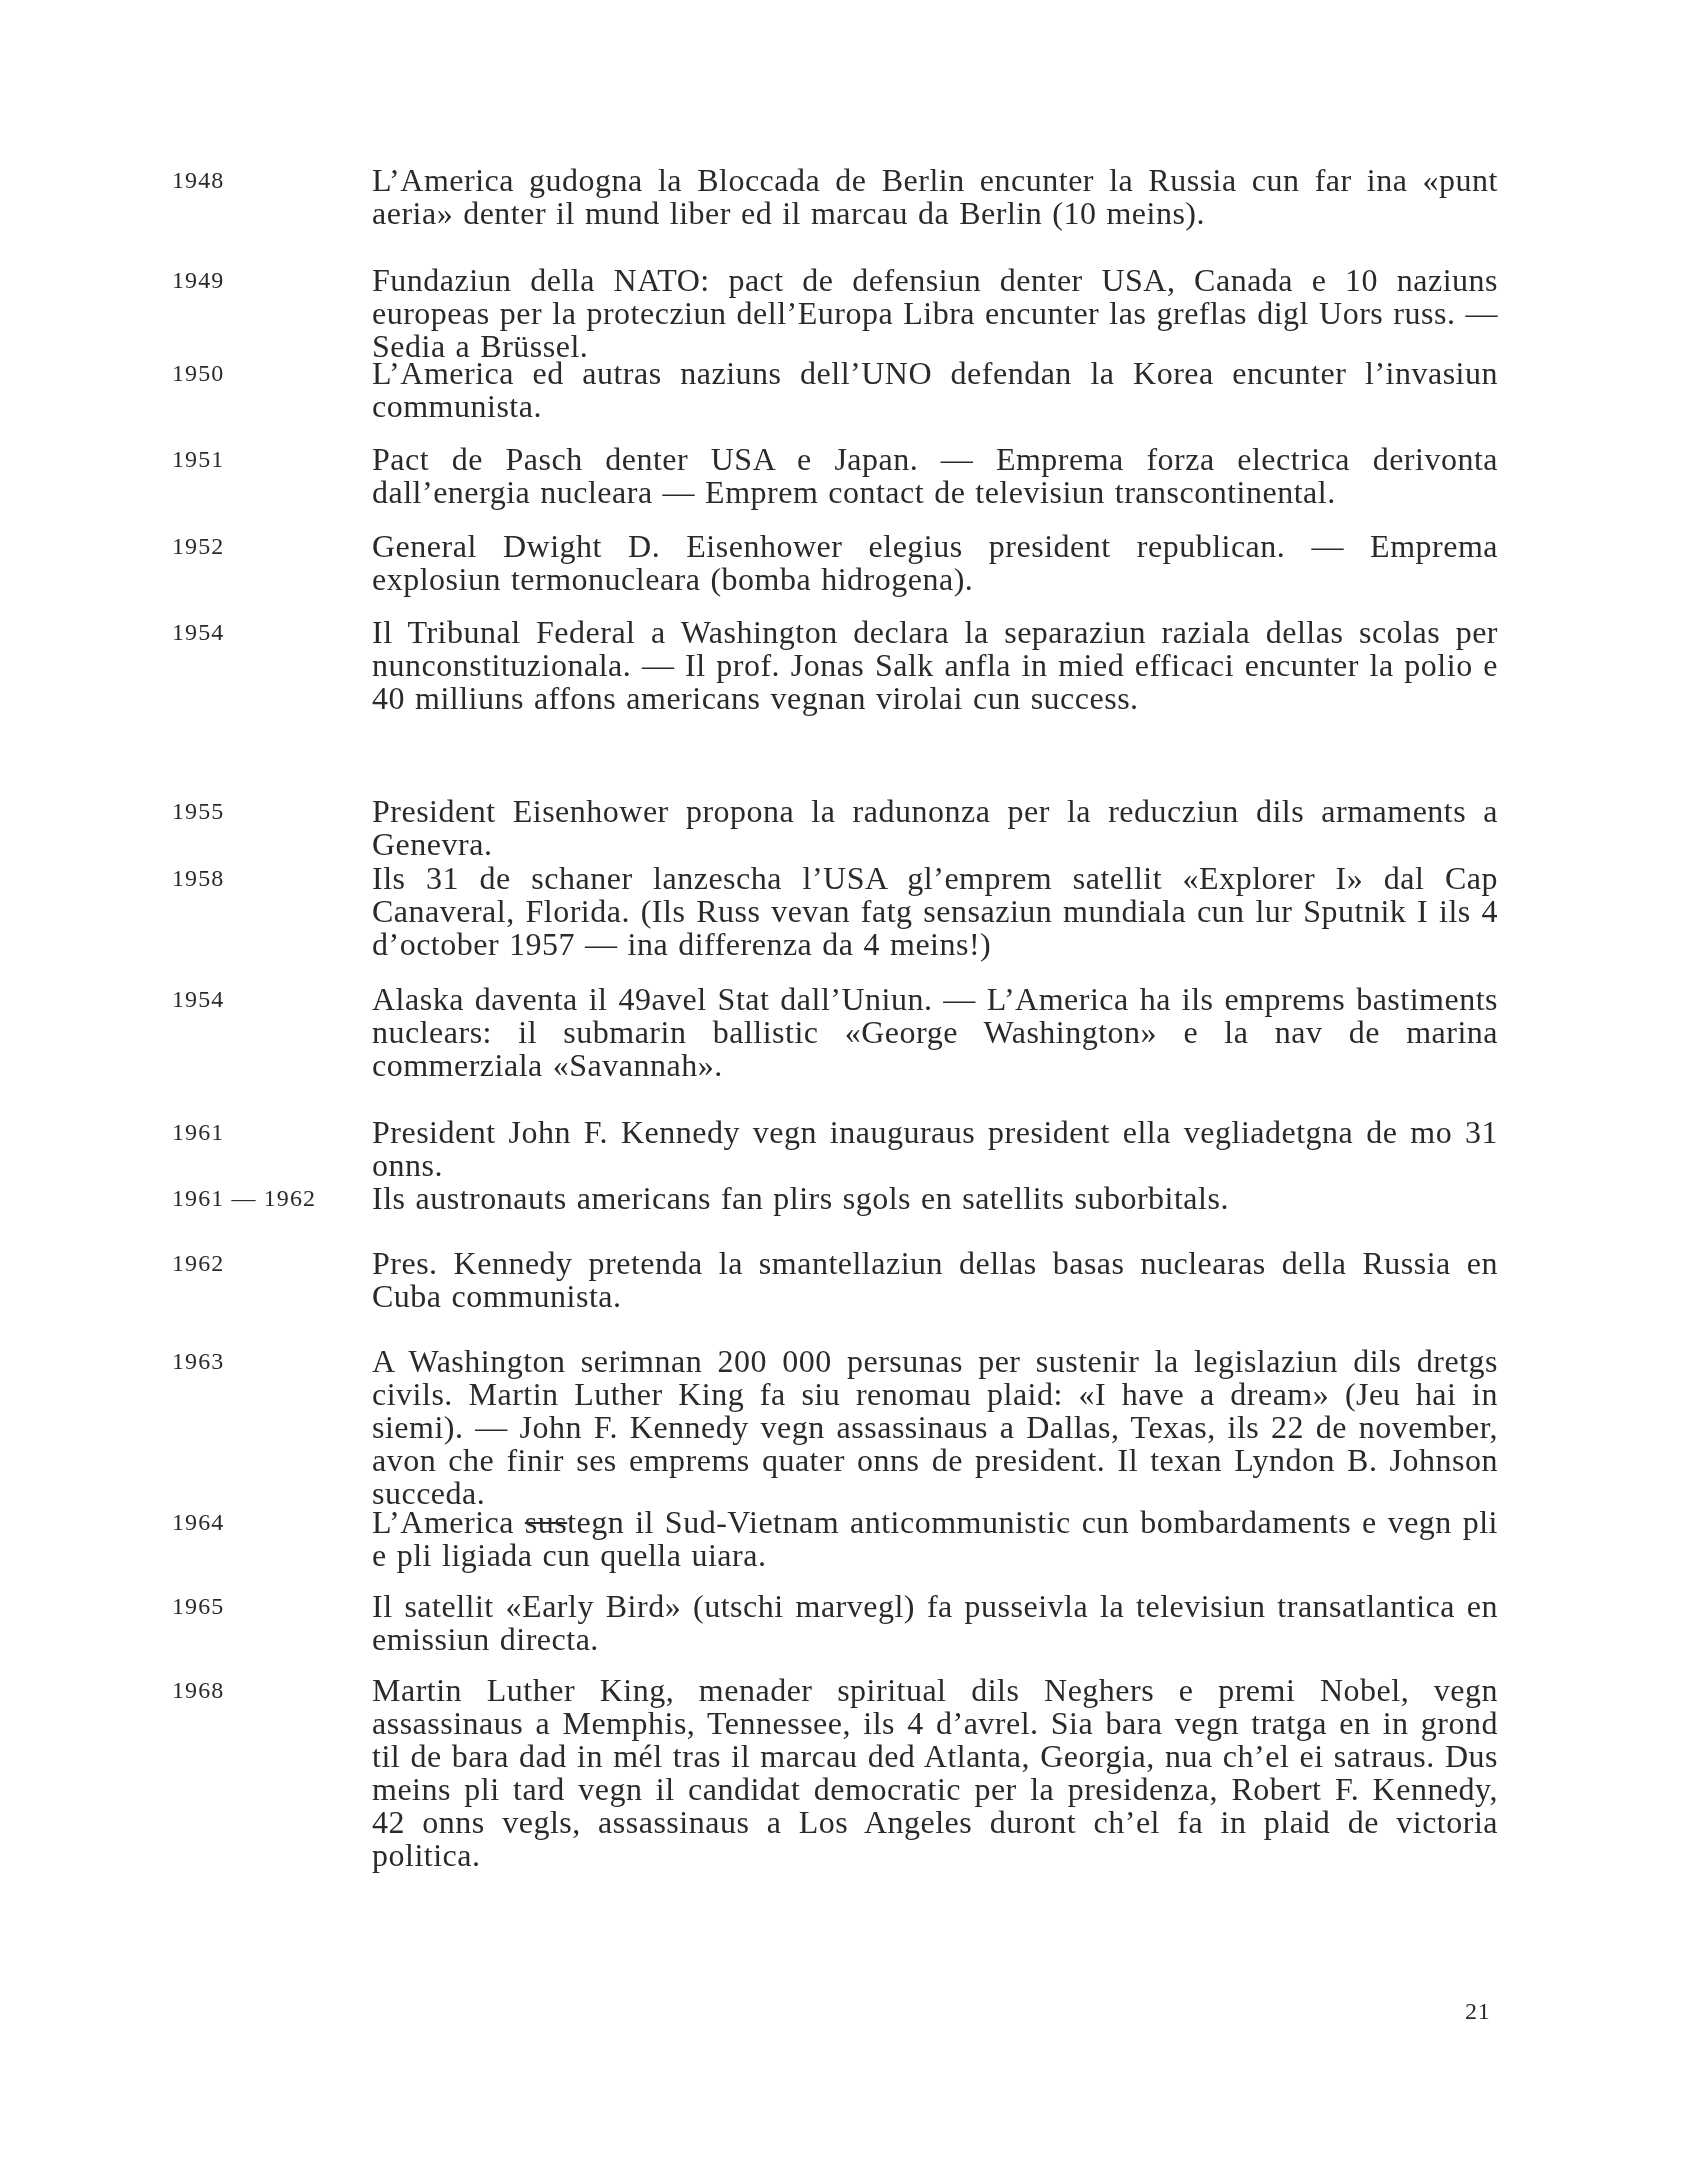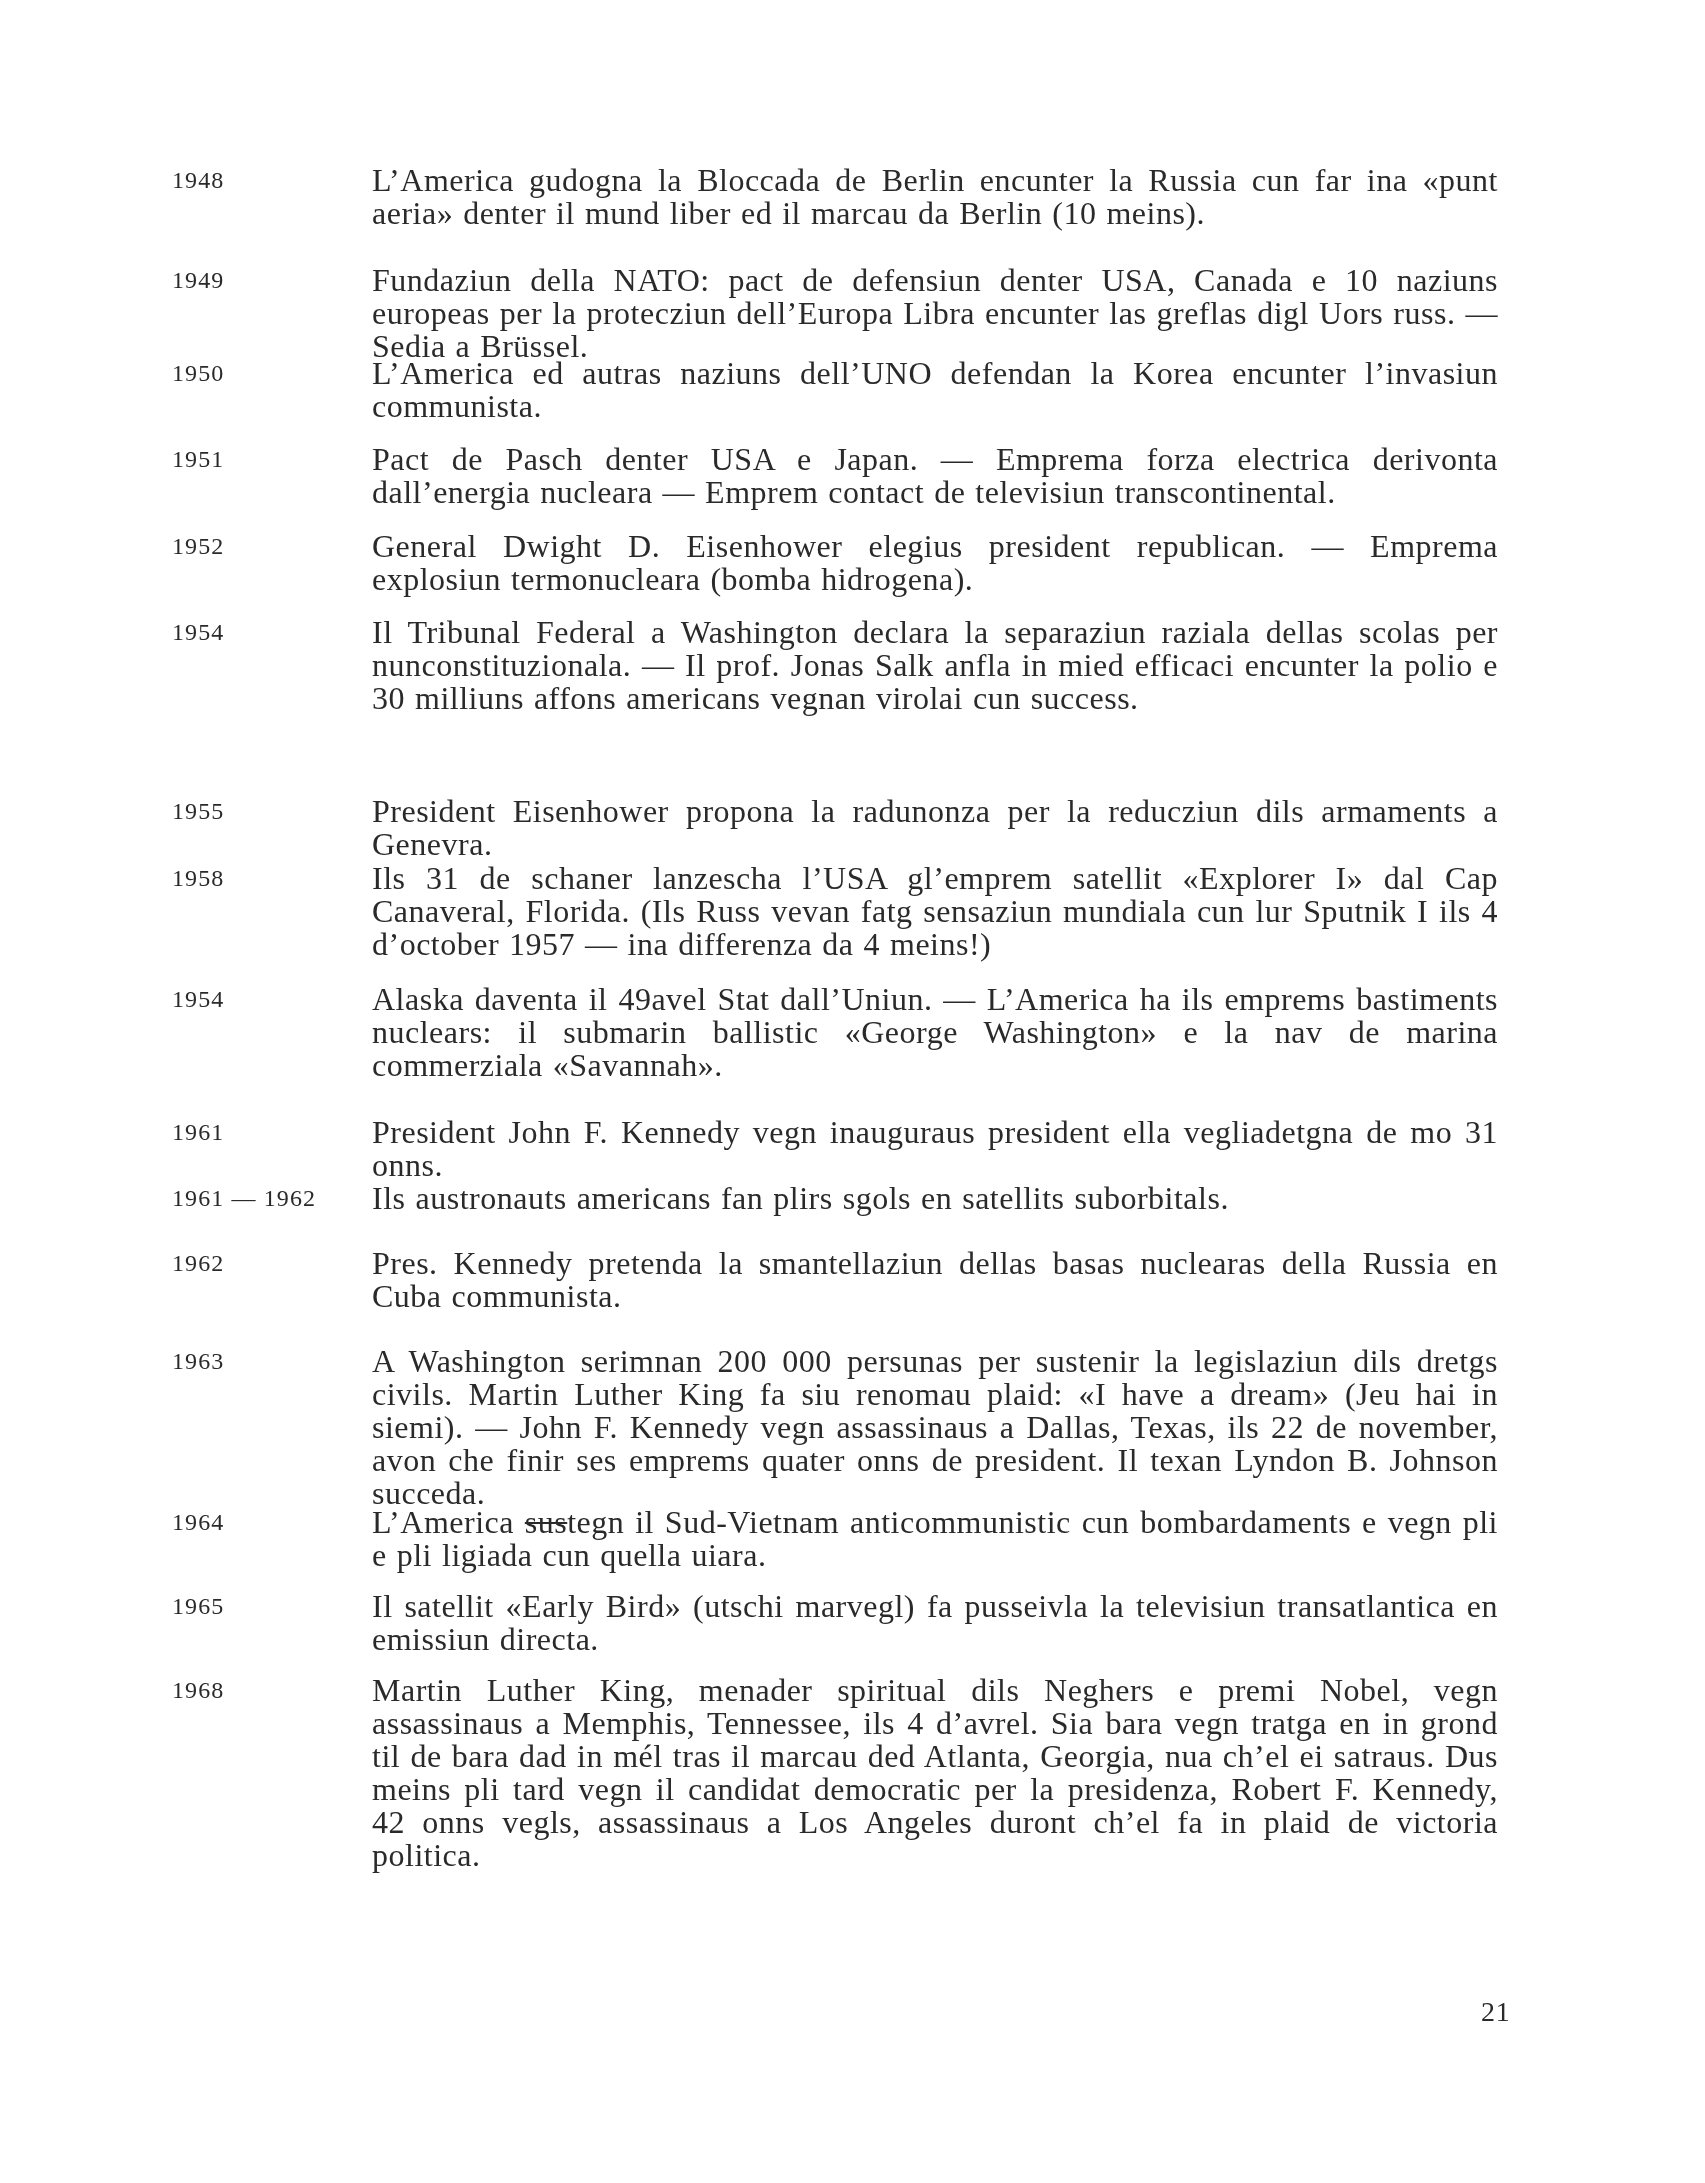--- a/index.html
+++ b/index.html
@@ -51,24 +51,23 @@
     .para + .para { margin-top: 6px; }
     .para.tight { margin-top: -3px; }
     .strike {
       text-decoration: line-through;
       text-decoration-thickness: 1.5px;
     }
     .page-number {
       position: absolute;
       left: 1449px;
       top: 1995px;
-      font-size: 28px;
+      font-size: 24px;
       line-height: 33px;
       letter-spacing: 0.8px;
-      margin-left: 16px;
     }
   </style>
 </head>
 <body>
 
 <div class="page">
 
   <div class="entry" style="top:164px;">
     <div class="year">1948</div>
     <div class="text">
@@ -100,21 +99,21 @@
   <div class="entry" style="top:530px;">
     <div class="year">1952</div>
     <div class="text">
       <div class="para">General Dwight D. Eisenhower elegius president republican. — Emprema explosiun termonucleara (bomba hidrogena).</div>
     </div>
   </div>
 
   <div class="entry" style="top:616px;">
     <div class="year">1954</div>
     <div class="text">
-      <div class="para">Il Tribunal Federal a Washington declara la separaziun raziala dellas scolas per nun­constituzionala. — Il prof. Jonas Salk anfla in mied efficaci encunter la polio e 30 milliuns affons americans vegnan virolai cun success.</div>
+      <div class="para">Il Tribunal Federal a Washington declara la separaziun raziala dellas scolas per nun­constituzionala. — Il prof. Jonas Salk anfla in mied efficaci encunter la polio e 40 milliuns affons americans vegnan virolai cun success.</div>
     </div>
   </div>
 
   <div class="entry" style="top:795px;">
     <div class="year">1955</div>
     <div class="text">
       <div class="para">President Eisenhower propona la radunonza per la reducziun dils armaments a Genevra.</div>
     </div>
   </div>
 

